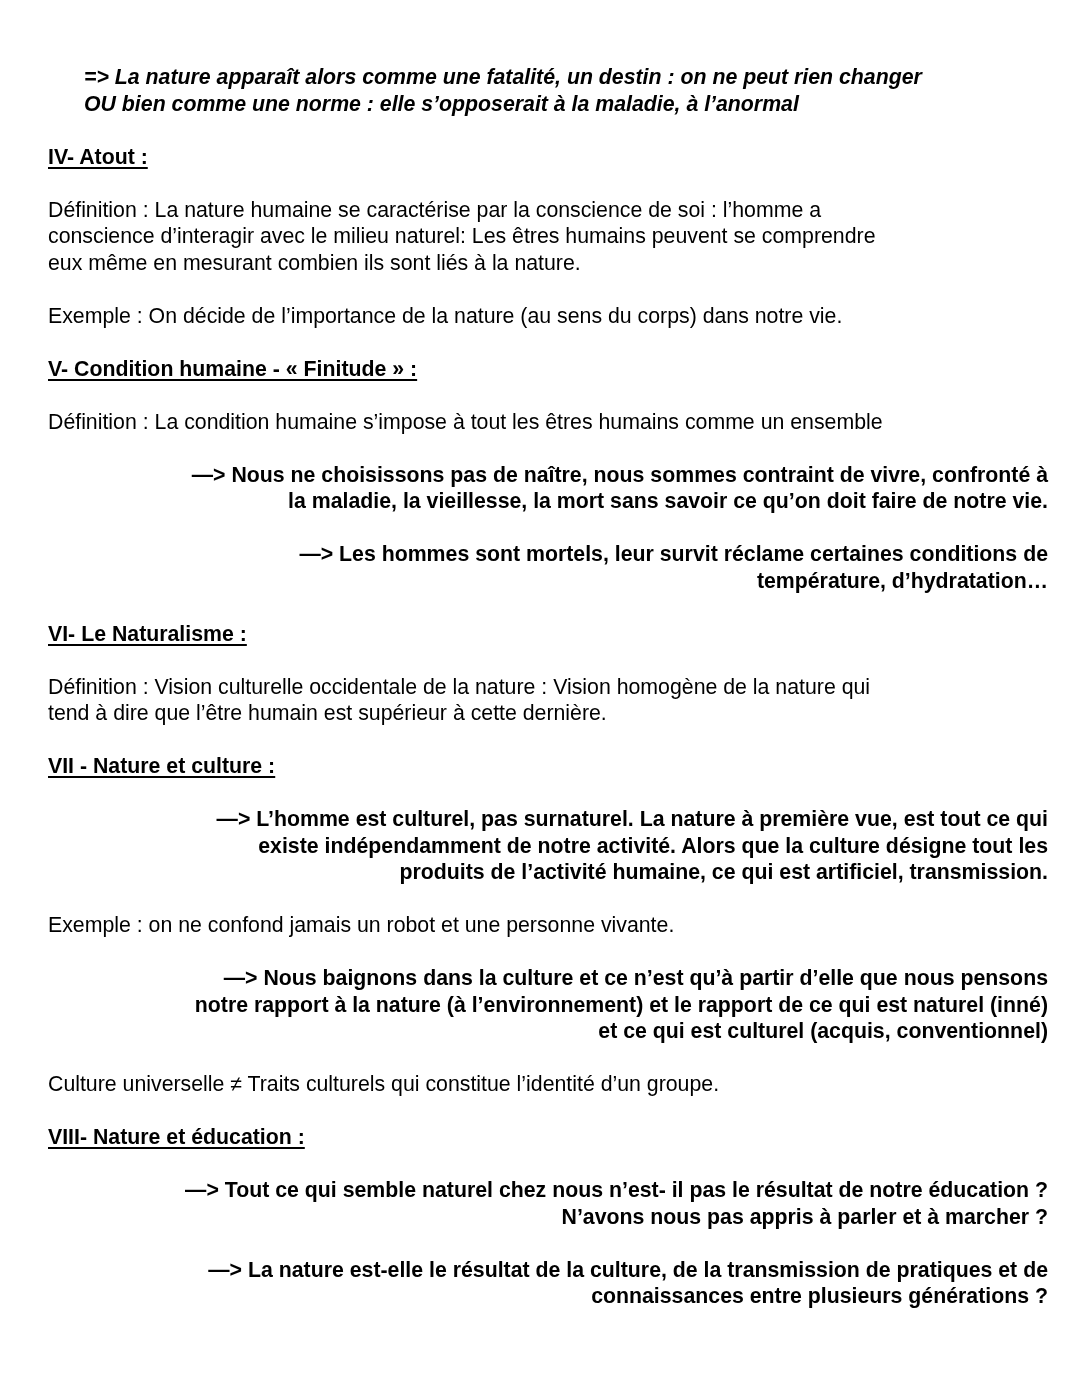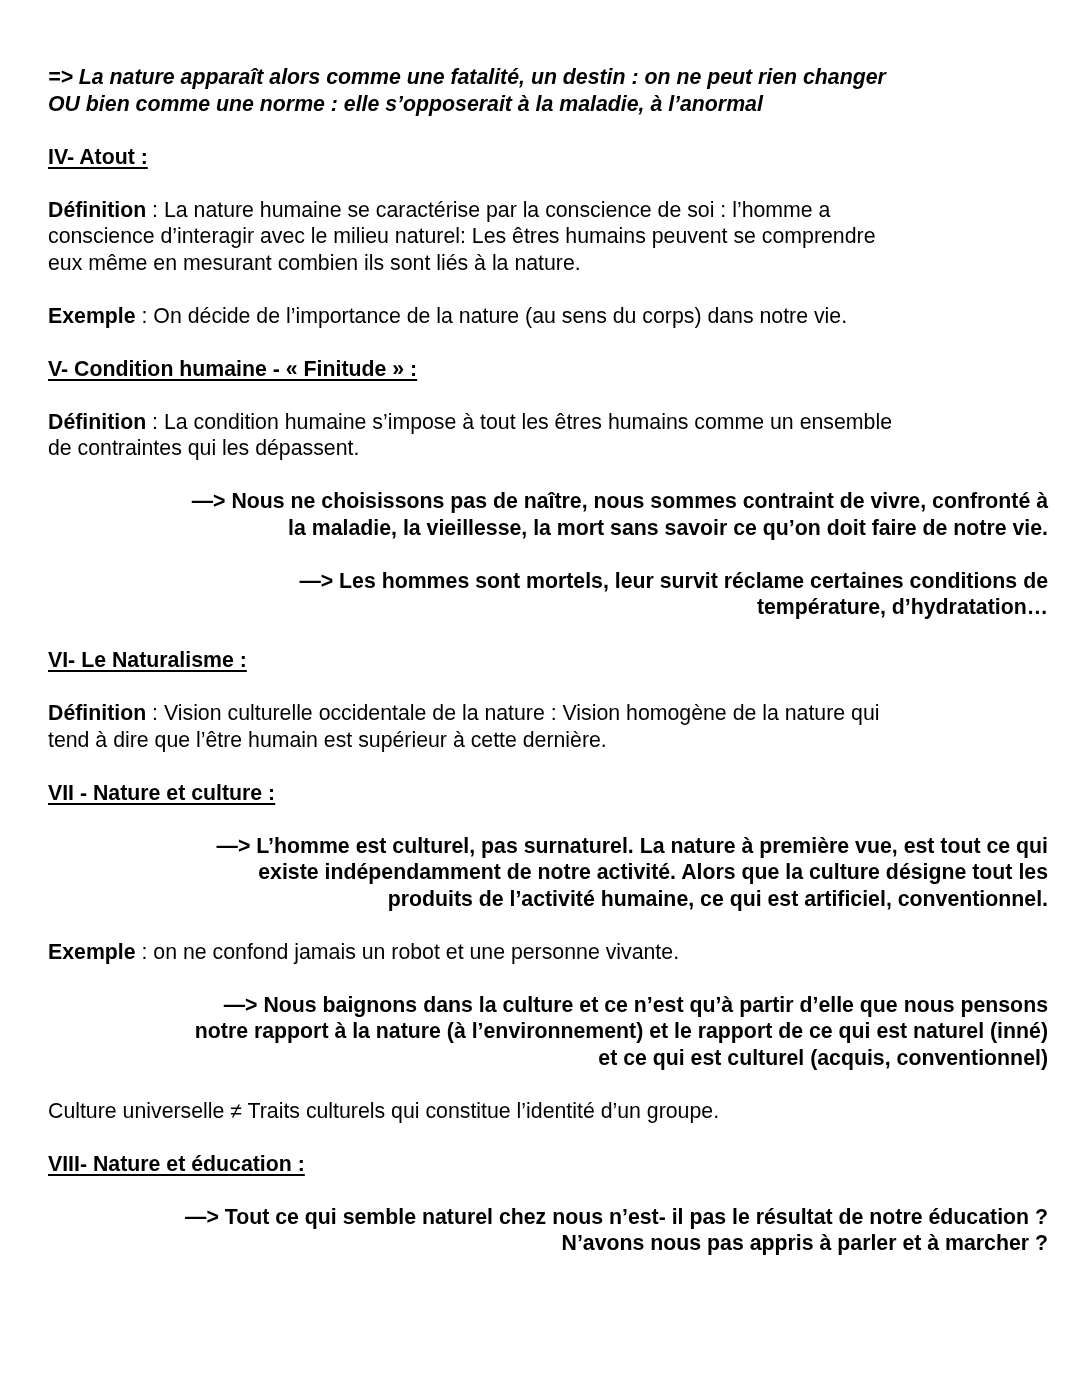--- a/index.html
+++ b/index.html
@@ -27,23 +27,23 @@
       margin: 0 0 26.5px 0;
       white-space: nowrap;
     }
     .heading {
       font-weight: bold;
       text-decoration: underline;
       text-decoration-thickness: 2px;
       text-underline-offset: 3px;
     }
     .bold { font-weight: bold; text-align: right; }
-    .bolditalic { font-weight: bold; font-style: italic; }
+    .bolditalic { font-weight: bold; font-style: italic; margin-left: 36px; }
     .italic { }
-    .label { font-weight: bold; text-align: center; }
+    .label { font-weight: normal; text-align: center; }
     .line { display: block; }
   </style>
 </head>
 <body>
 
 <div class="page">
 
   <p class="para bolditalic">
     <span class="line">=&gt; La nature apparaît alors comme une fatalité, un destin : on ne peut rien changer</span>
     <span class="line">OU bien comme une norme : elle s’opposerait à la maladie, à l’anormal</span>
@@ -58,21 +58,20 @@
   </p>
 
   <p class="para">
     <span class="label">Exemple</span><span> : On décide de l’importance de la nature (au sens du corps) dans notre vie.</span>
   </p>
 
   <p class="para heading">V- Condition humaine - « Finitude » :</p>
 
   <p class="para">
     <span class="line"><span class="label">Définition</span><span> : La condition humaine s’impose à tout les êtres humains comme un ensemble</span></span>
-    <span class="line">de contraintes qui les dépassent.</span>
   </p>
 
   <p class="para bold">
     <span class="line">—&gt; Nous ne choisissons pas de naître, nous sommes contraint de vivre, confronté à</span>
     <span class="line">la maladie, la vieillesse, la mort sans savoir ce qu’on doit faire de notre vie.</span>
   </p>
 
   <p class="para bold">
     <span class="line">—&gt; Les hommes sont mortels, leur survit réclame certaines conditions de</span>
     <span class="line">température, d’hydratation…</span>
@@ -83,21 +82,21 @@
   <p class="para">
     <span class="line"><span class="label">Définition</span><span> : Vision </span><span class="italic">culturelle occidentale</span><span> de la nature : Vision homogène de la nature qui</span></span>
     <span class="line">tend à dire que l’être humain est supérieur à cette dernière.</span>
   </p>
 
   <p class="para heading">VII - Nature et culture :</p>
 
   <p class="para bold">
     <span class="line">—&gt; L’homme est culturel, pas surnaturel. La nature à première vue, est tout ce qui</span>
     <span class="line">existe indépendamment de notre activité. Alors que la culture désigne tout les</span>
-    <span class="line">produits de l’activité humaine, ce qui est artificiel, conventionnel.</span>
+    <span class="line">produits de l’activité humaine, ce qui est artificiel, transmission.</span>
   </p>
 
   <p class="para">
     <span class="label">Exemple</span><span> : on ne confond jamais un robot et une personne vivante.</span>
   </p>
 
   <p class="para bold">
     <span class="line">—&gt; Nous baignons dans la culture et ce n’est qu’à partir d’elle que nous pensons</span>
     <span class="line">notre rapport à la nature (à l’environnement) et le rapport de ce qui est naturel (inné)</span>
     <span class="line">et ce qui est culturel (acquis, conventionnel)</span>
@@ -105,14 +104,18 @@
 
   <p class="para italic">Culture universelle ≠  Traits culturels qui constitue l’identité d’un groupe.</p>
 
   <p class="para heading">VIII- Nature et éducation :</p>
 
   <p class="para bold">
     <span class="line">—&gt; Tout ce qui semble naturel chez nous n’est- il pas le résultat de notre éducation ?</span>
     <span class="line">N’avons nous pas appris à parler et à marcher ?</span>
   </p>
 
+  <p class="para bold">
+    <span class="line">—&gt; La nature est-elle le résultat de la culture, de la transmission de pratiques et de</span>
+    <span class="line">connaissances entre plusieurs générations ?</span>
+  </p>
 
 </div>
 
 </body></html>

